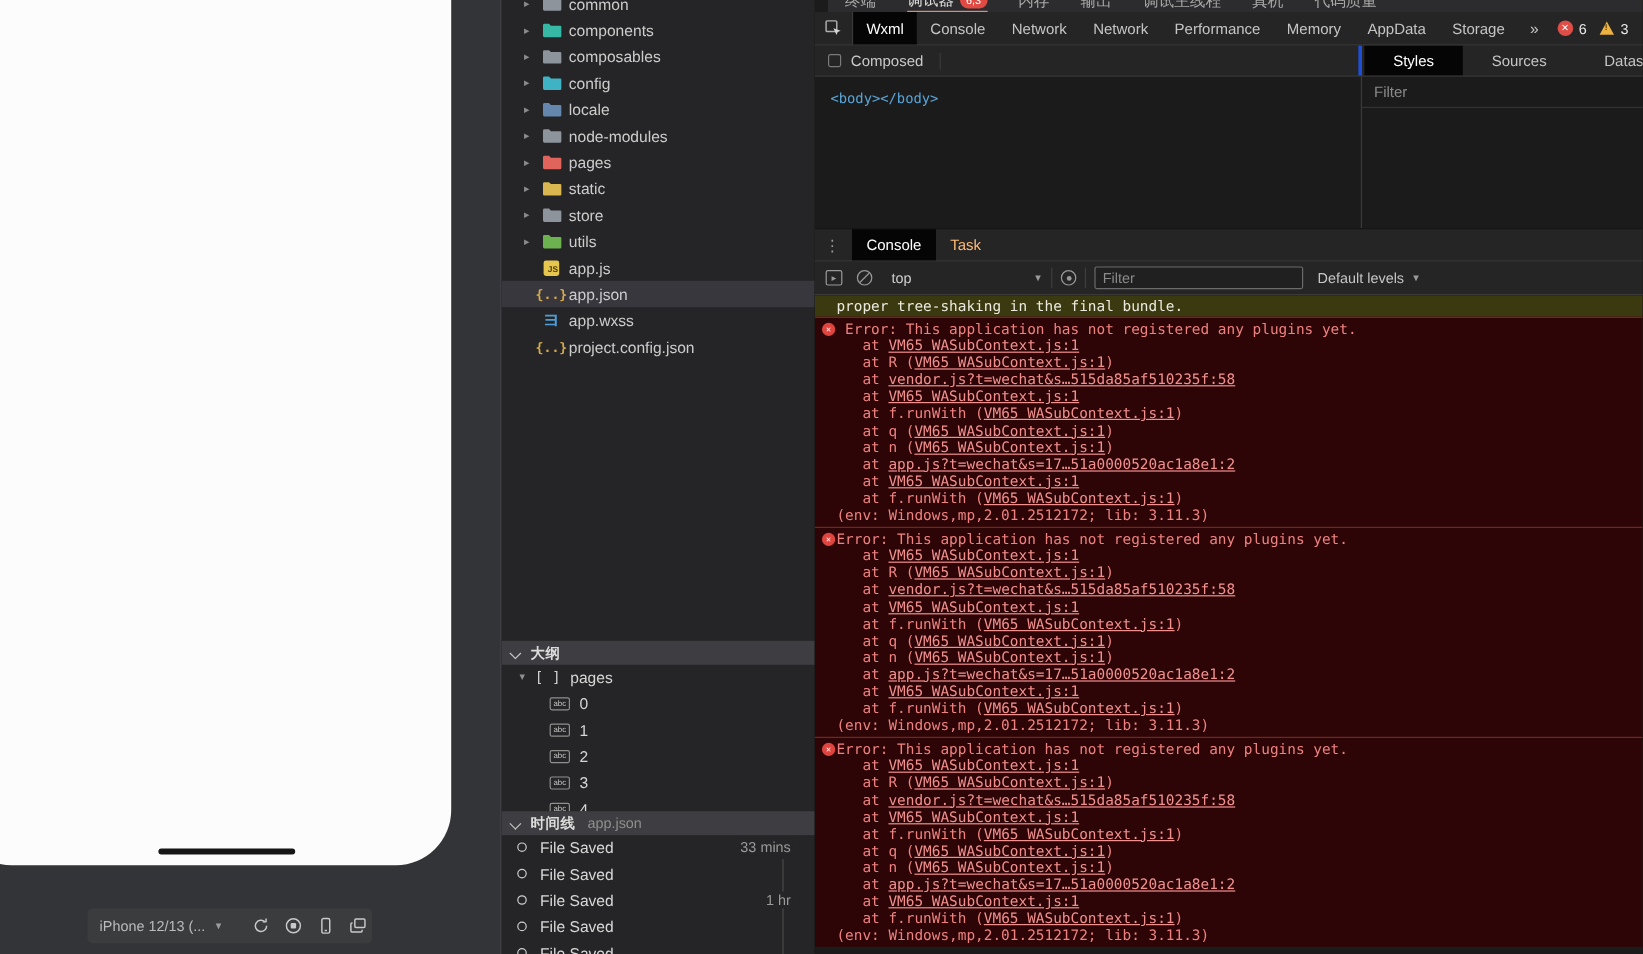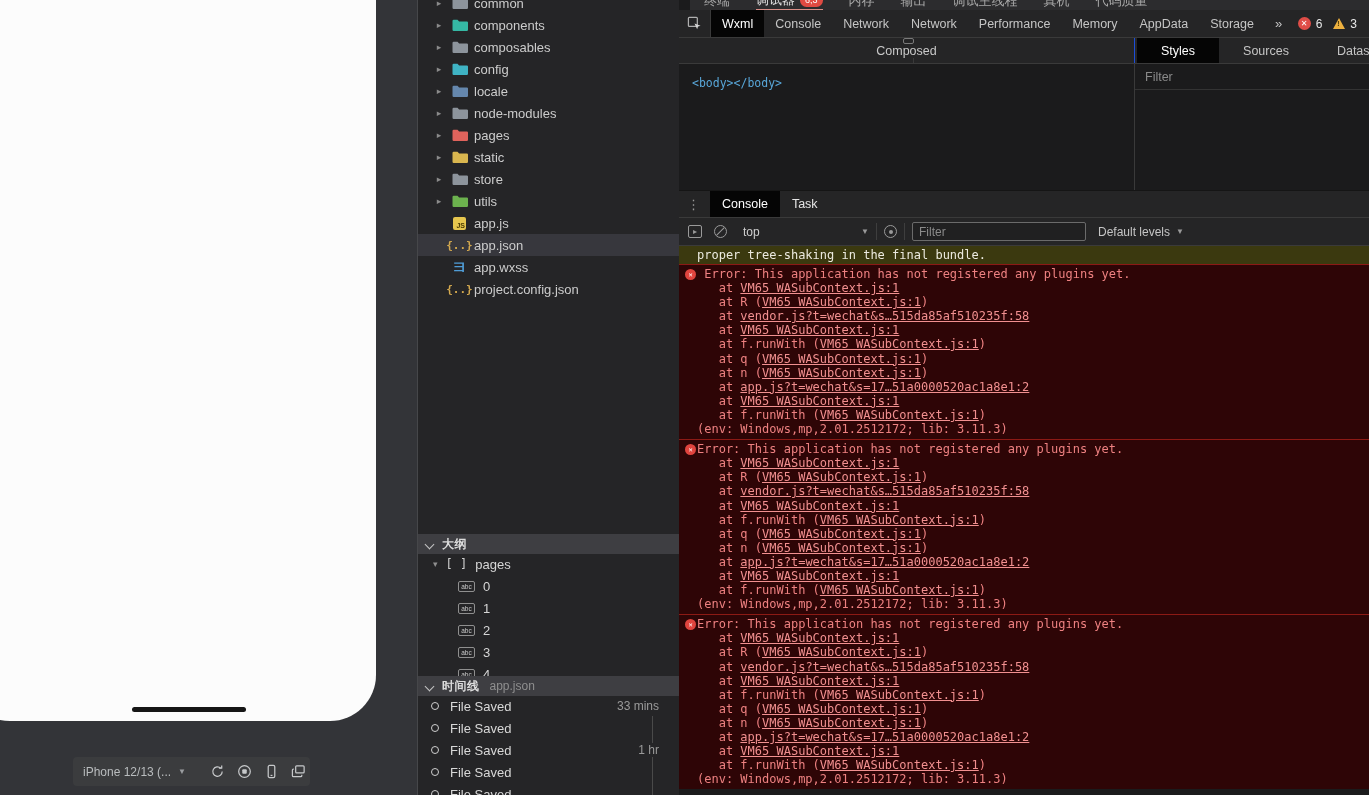--- a/index.html
+++ b/index.html
@@ -86,42 +86,42 @@
   .err-circ { width:13px; height:13px; border-radius:50%; background:#df4d47; color:#fff;
               font-size:8px; display:flex; align-items:center; justify-content:center; }
   .badge-count { color:#e8e8e8; font-size:12px; }
   .warn-tri { position:relative; width:0; height:0; border-left:6px solid transparent;
               border-right:6px solid transparent; border-bottom:11px solid #edb13f; margin-left:6px; }
   .warn-tri span { position:absolute; left:-2px; top:2px; font-size:7px; color:#4a3500; font-weight:bold; }
   .more-chevrons { color:#c5c5c5; font-size:13px; padding:0 10px; display:flex; align-items:center; cursor:pointer; }
 
   .subrow { position:absolute; left:0; top:38px; right:0; height:26px; background:#252526;
             border-bottom:1px solid #3a3a3a; display:flex; }
-  .composed-zone { width:456px; border-right:1px solid #1d4ed8; display:flex; align-items:center;flex-direction:column; }
+  .composed-zone { width:456px; border-right:3px solid #1d4ed8; display:flex; align-items:center; }
   .checkbox { width:11px; height:11px; border:1px solid #7a7a7a; border-radius:2px;
               margin-left:11px; margin-right:8px; cursor:pointer; }
   .composed-label { color:#c9c9c9; font-size:12.5px; }
   .mini-sep { width:1px; height:14px; background:#3a3a3a; margin-left:14px; }
   .styles-tabs { flex:1; display:flex; align-items:stretch; overflow:hidden; padding-left:2px; white-space:nowrap; }
   .st-tab { padding:0 24px; display:flex; align-items:center; font-size:12.5px; color:#c5c5c5; cursor:pointer; }
   .st-tab.sel { background:#050505; color:#fff; }
 
   .content { position:absolute; left:0; top:64px; right:0; height:126px; display:flex; background:#1b1b1c; }
   .elements { width:456px; border-right:1px solid #3a3a3a; padding:9px 0 0 13px; }
   .code { font-family:"DejaVu Sans Mono",monospace; font-size:11.5px; color:#58a6d8; cursor:default; }
   .styles-panel { flex:1; }
   .filter-row { height:26px; border-bottom:1px solid #333; line-height:26px; padding-left:10px;
                 color:#8a8a8a; font-size:12.5px; cursor:text; }
 
   .console-header { position:absolute; left:0; top:190px; right:0; height:28px; background:#252526;
                     border-top:1px solid #151515; border-bottom:1px solid #3a3a3a;
                     display:flex; align-items:center; }
   .kebab { color:#9a9a9a; font-size:13px; padding:0 6px 0 8px; cursor:pointer; }
   .ch-tab { padding:0 12px; height:100%; display:flex; align-items:center; font-size:12.5px;
-            color:#e5e5e5; cursor:pointer; }
+            color:#fdba74; cursor:pointer; }
   .ch-tab.sel { background:#050505; color:#fff; }
 
   .console-toolbar { position:absolute; left:0; top:218px; right:0; height:28px; background:#252526;
                      border-bottom:1px solid #3a3a3a; display:flex; align-items:center; }
   .ct-sep { width:1px; height:17px; background:#3e3e3e; margin:0 7px; }
   .ico-panel { width:14px; height:13px; border:1px solid #9a9a9a; border-radius:2px; margin-left:9px;
                display:flex; align-items:center; justify-content:center; cursor:pointer; }
   .ico-panel::before { content:"▸"; color:#9a9a9a; font-size:8px; }
   .ico-clear { width:13px; height:13px; border:1.4px solid #9a9a9a; border-radius:50%;
                position:relative; margin-left:12px; cursor:pointer; }

